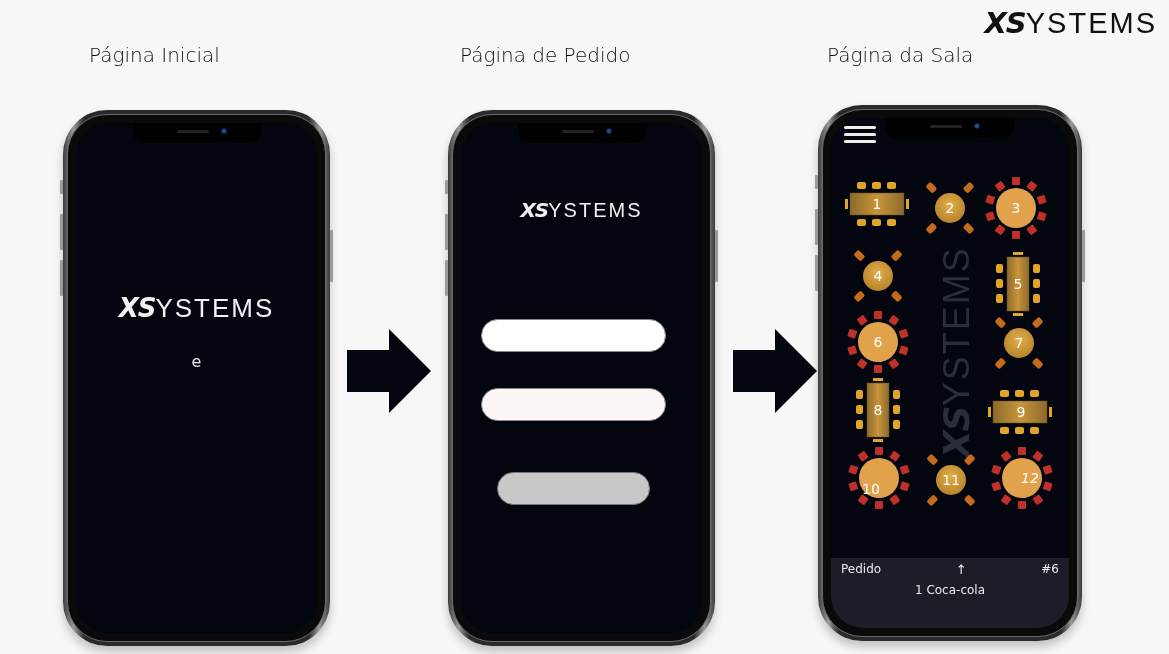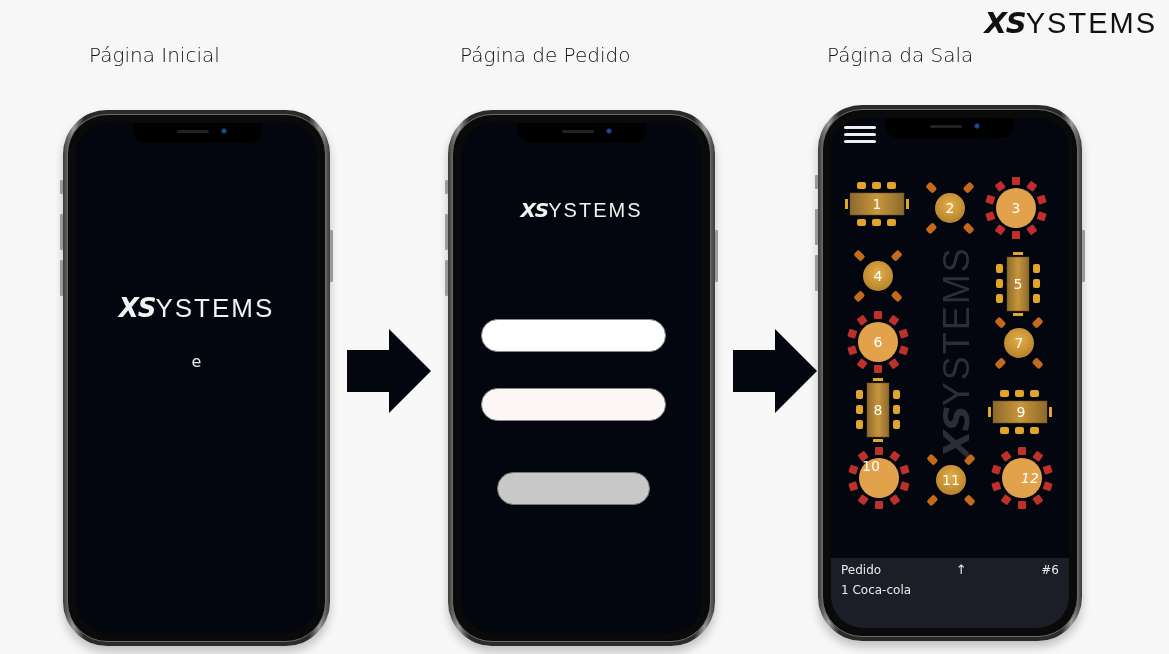--- a/index.html
+++ b/index.html
@@ -91,22 +91,22 @@
   .table-el { position: absolute; }
   .table-num {
     position: absolute; left: 0; right: 0; top: 50%; transform: translateY(-50%);
     text-align: center; color: #fff; font-size: 14px; font-family: "DejaVu Sans", sans-serif;
   }
   .order-panel {
     position: absolute; left: 0; right: 0; bottom: 0; height: 70px;
     background: #1b1e26; padding: 4px 10px 0 10px;
     color: #eaeaea; font-size: 12px; font-family: "DejaVu Sans", sans-serif;
   }
-  .order-head { display: flex; justify-content: space-between; align-items: center; margin-bottom: 6px; }
-  .order-line { line-height: 15px; white-space: nowrap; }
+  .order-head { display: flex; justify-content: space-between; margin-bottom: 6px; }
+  .order-line { line-height: 15px; white-space: nowrap; text-align: center; }
 </style>
 </head>
 <body>
 
 <div class="brand corner-brand">
   <span class="bx">XS</span><span class="rest">YSTEMS</span>
 </div>
 
 <div class="page-title" style="left:89px;">Página Inicial</div>
 <div class="page-title" style="left:460px;">Página de Pedido</div>
@@ -279,21 +279,21 @@
         </div>
       <div class="table-el" style="left:173px; top:210px; width:30px; height:30px;">
           <span class="table-num">7</span>
         </div>
       <div class="table-el" style="left:36px; top:265px; width:22px; height:54px;">
           <span class="table-num">8</span>
         </div>
       <div class="table-el" style="left:162px; top:282px; width:56px; height:24px;">
           <span class="table-num">9</span>
         </div>
-      <div class="table-el" style="left:28px; top:328px; width:24px; height:40px;">
+      <div class="table-el" style="left:28px; top:351px; width:24px; height:40px;">
           <span class="table-num">10</span>
         </div>
       <div class="table-el" style="left:105px; top:347px; width:30px; height:30px;">
           <span class="table-num">11</span>
         </div>
       <div class="table-el" style="left:171px; top:340px; width:56px; height:40px;font-style:italic;">
           <span class="table-num">12</span>
         </div>
 
       <div class="order-panel">

